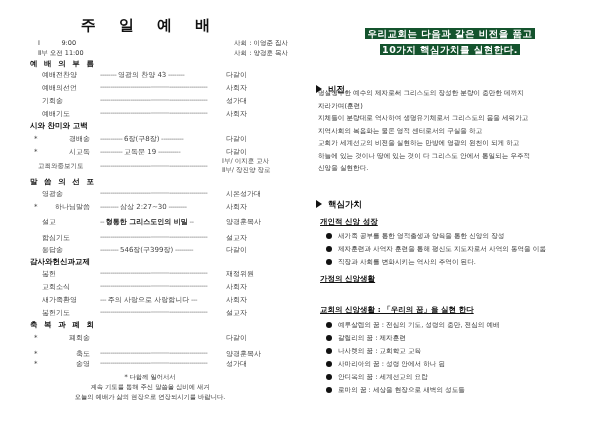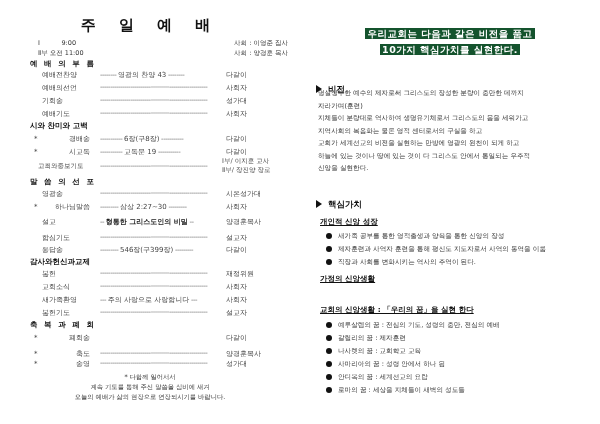--- a/index.html
+++ b/index.html
@@ -196,14 +196,14 @@
   <div class="bul" style="top:258px"><span class="dot"></span><span>직장과 사회를 변화시키는 역사의 주역이 된다.</span></div>
 
   <div class="sub" style="top:274px">가정의 신앙생활</div>
 
   <div class="sub" style="top:305px">교회의 신앙생활 : 「우리의 꿈」을 실현 한다</div>
   <div class="bul" style="top:321px"><span class="dot"></span><span>예루살렘의 꿈 : 전심의 기도, 성령의 충만, 전심의 예배</span></div>
   <div class="bul" style="top:334px"><span class="dot"></span><span>갈릴리의 꿈 : 제자훈련</span></div>
   <div class="bul" style="top:347px"><span class="dot"></span><span>나사렛의 꿈 : 교회학교 교육</span></div>
   <div class="bul" style="top:360px"><span class="dot"></span><span>사마리아의 꿈 : 성령 안에서 하나 됨</span></div>
   <div class="bul" style="top:373px"><span class="dot"></span><span>안디옥의 꿈 : 세계선교의 요람</span></div>
-  <div class="bul" style="top:386px"><span class="dot"></span><span>로마의 꿈 : 세상을 지체들이 새벽의 성도들</span></div>
+  <div class="bul" style="top:386px"><span class="dot"></span><span>로마의 꿈 : 세상을 현장으로 새벽의 성도들</span></div>
 </div>
 
 </body></html>

